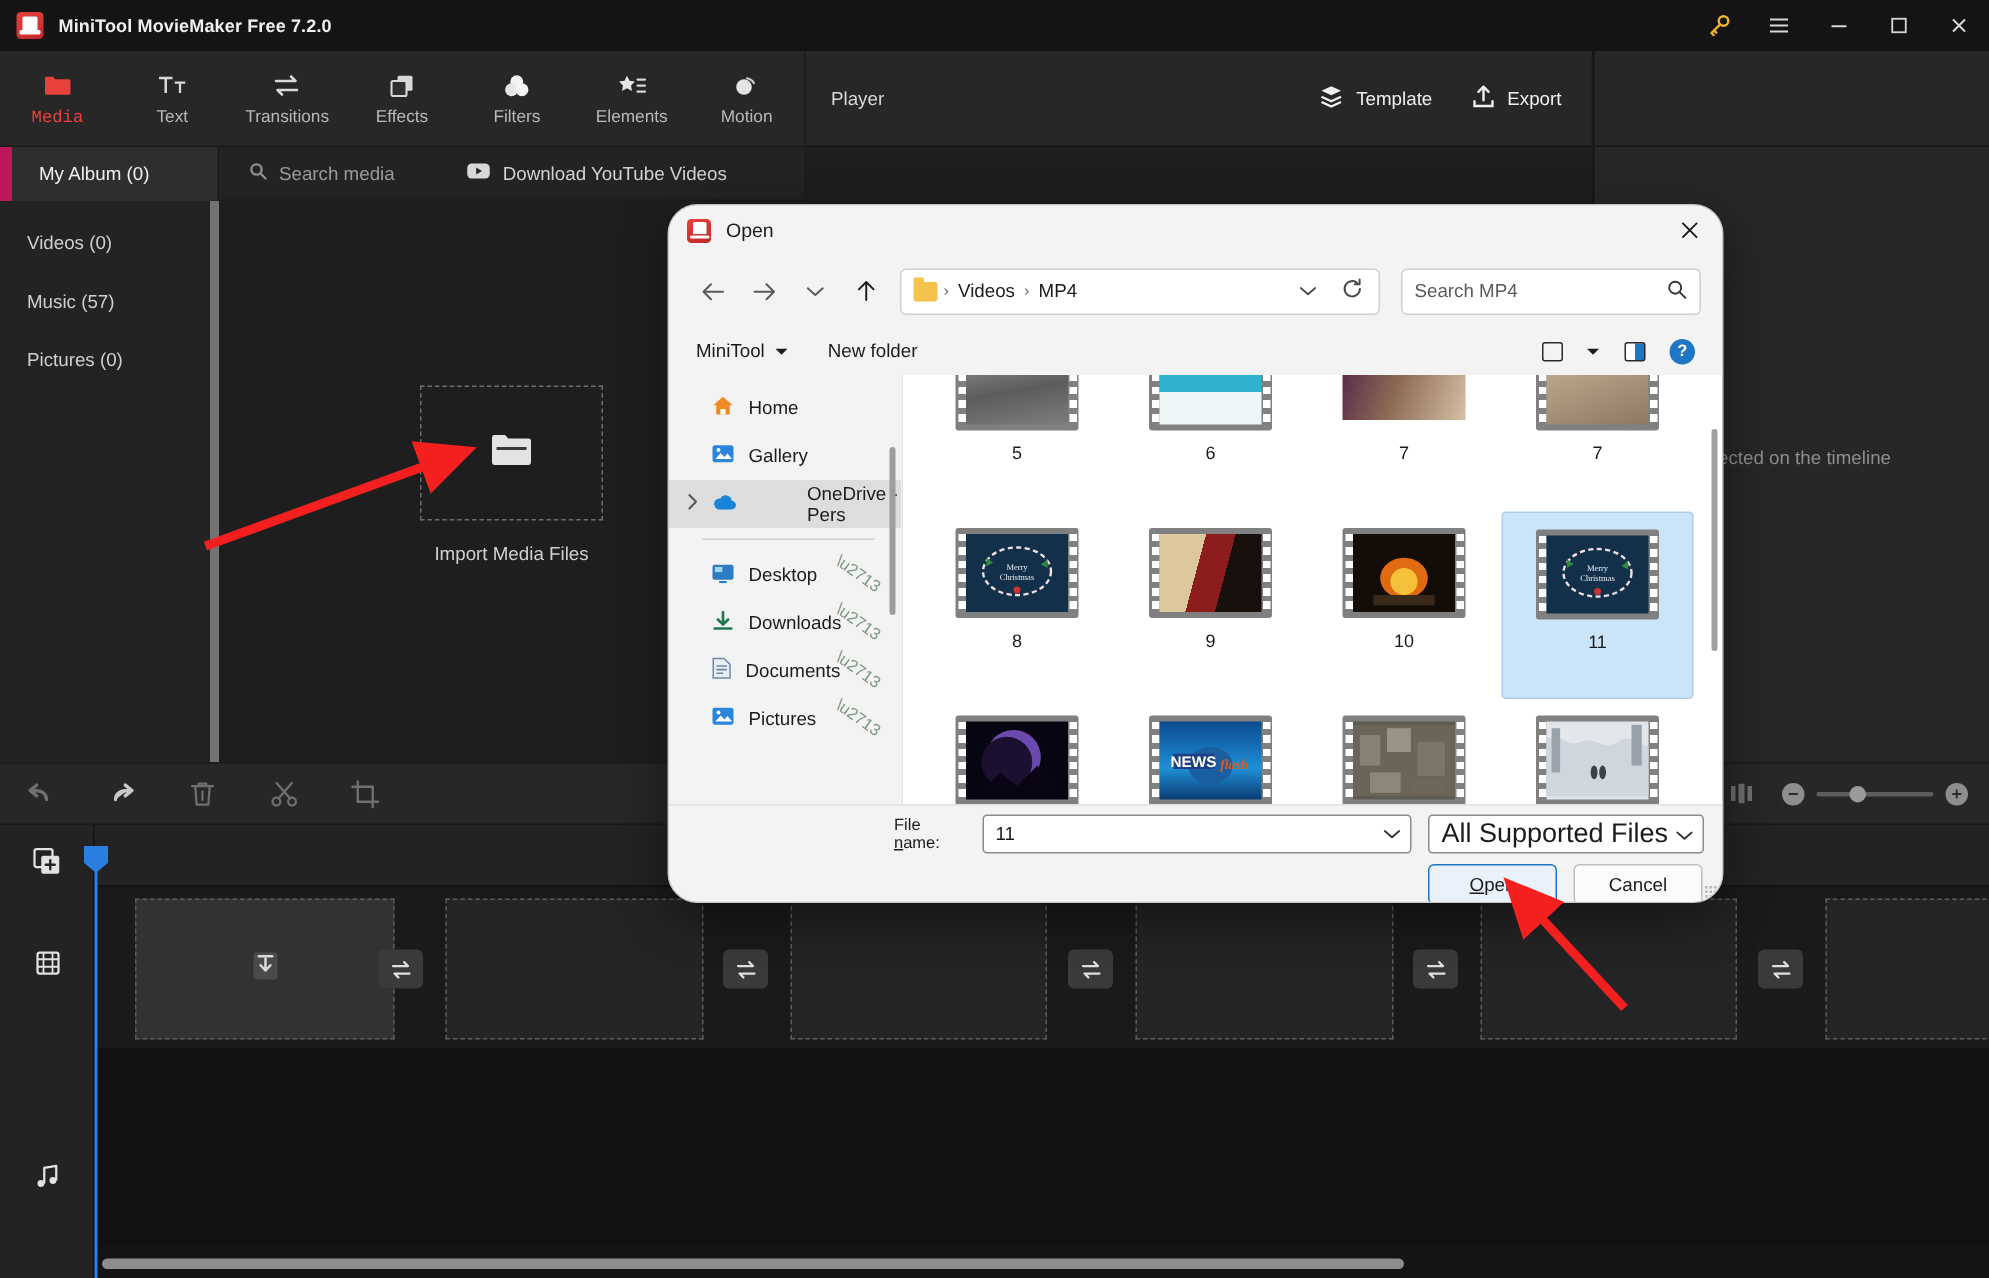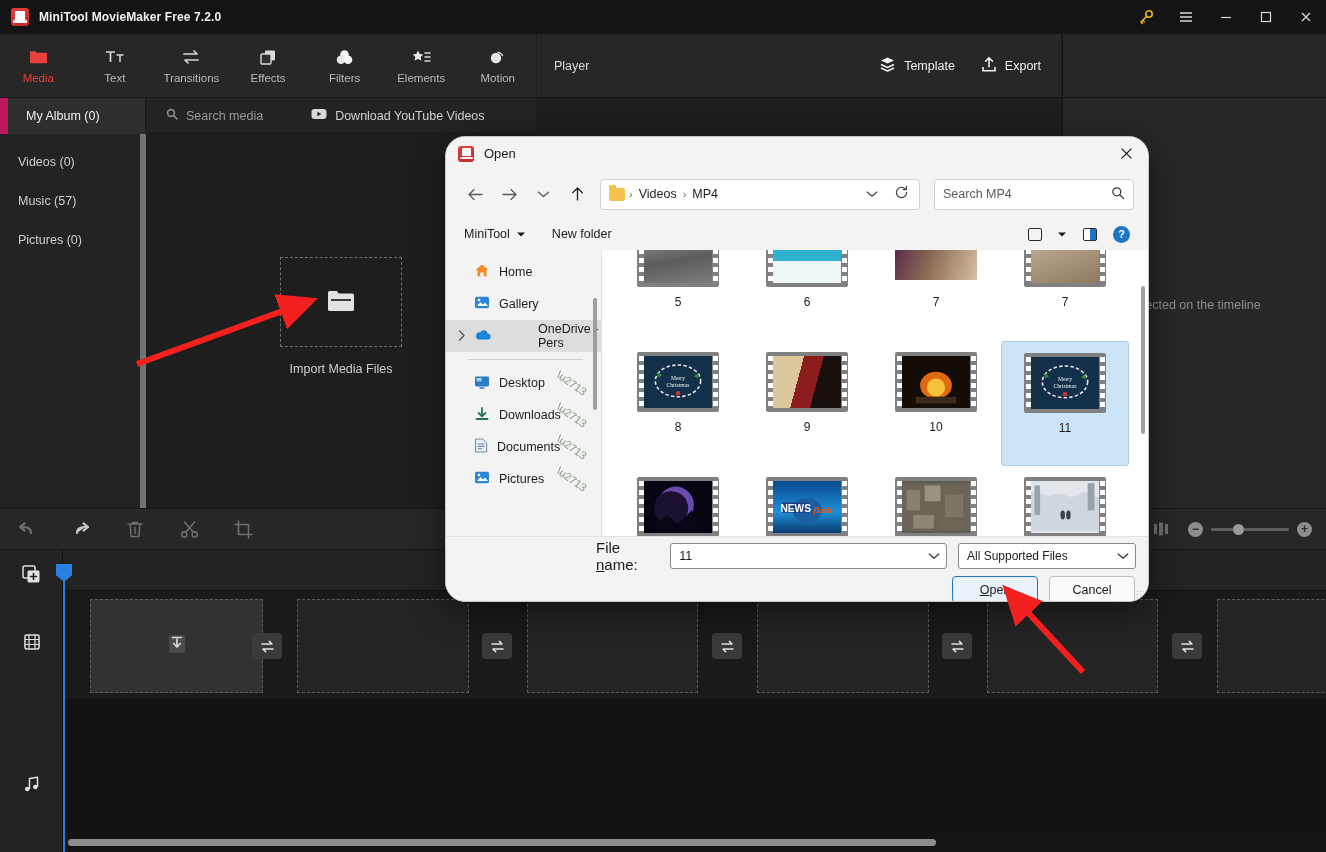--- a/index.html
+++ b/index.html
@@ -46,21 +46,21 @@
     position: absolute; left: 0; top: 34px; width: 536px; height: 64px;
     background: #272727; display: flex; align-items: center;
     border-bottom: 1px solid #1a1a1a;
   }
   .ribbon-item {
     flex: 1; height: 64px; display: flex; flex-direction: column;
     align-items: center; justify-content: center; gap: 5px;
     color: #b9b9b9; font-size: 11.5px;
   }
   .ribbon-item .ri-ico { height: 20px; display:flex; align-items:center; justify-content:center; }
-  .ribbon-item.active { color: #e8413c; }
+  .ribbon-item.active { color: #e8413c; font-family: Liberation Mono, monospace; }
 
   
   .media-sub {
     position: absolute; left: 0; top: 98px; width: 536px; height: 36px;
     background: #232323; display: flex; align-items: center;
     border-bottom: 1px solid #1a1a1a;
   }
   .myalbum {
     width: 146px; height: 36px; display: flex; align-items: center;
     padding-left: 18px; color: #efefef; font-size: 12.5px;
@@ -230,30 +230,30 @@
   }
   .filmstrip::before { left: 1.5px; }
   .filmstrip::after { right: 1.5px; }
   .fs-img { width: 100%; height: 100%; overflow: hidden; position: relative; }
   .plainimg { width: 82px; height: 46px; overflow:hidden; position:relative; }
   .cell-label { margin-top: 7px; font-size: 12px; color: #1b1b1b; }
   .fp-scroll { position: absolute; right: 5px; top: 36px; width: 4px; height: 148px; background: #a0a0a0; border-radius: 3px; }
 
   .dlg-foot { position: absolute; left: 0; top: 399px; width: 704px; height: 67px; background: #f3f3f3; border-top: 1px solid #e2e2e2; }
   .fn-row { display: flex; align-items: center; height: 34px; padding: 3px 14px 0 0; }
-  .fn-label { margin-left: 150px; font-size: 15px; }
+  .fn-label { margin-left: 150px; font-size: 11px; }
   .fn-label u { text-decoration: underline; }
   .fn-input {
     width: 296px; height: 26px; background: #fff; border: 1px solid #8a8a8a; border-radius: 3px;
     margin-left: 9px; display: flex; align-items: center; padding: 0 6px 0 8px; font-size: 12.5px;
   }
   .fn-input .cv { margin-left: auto; color: #333; }
   .ftype {
     width: 190px; height: 26px; background: #fff; border: 1px solid #8a8a8a; border-radius: 3px;
-    margin-left: 11px; display: flex; align-items: center; padding: 0 6px 0 8px; font-size: 12px;
+    margin-left: 11px; display: flex; align-items: center; padding: 0 6px 0 8px; font-size: 18px;
   }
   .ftype .cv { margin-left: auto; color: #333; }
   .btn-row { display: flex; justify-content: flex-end; gap: 11px; padding: 5px 15px 0 0; }
   .btn { width: 86px; height: 27px; border-radius: 4px; font-size: 12.5px;
          display: flex; align-items: center; justify-content: center; }
   .btn.primary { background: #e9f1fa; border: 1.6px solid #1f76c4; }
   .btn.secondary { background: #fbfbfb; border: 1px solid #c0c0c0; }
   .btn u { text-decoration: underline; }
   .grip { position:absolute; right:5px; bottom:4px; width:9px; height:9px;
           background: radial-gradient(#aaa 40%, transparent 41%) 0 0/3px 3px; opacity:.75; }

